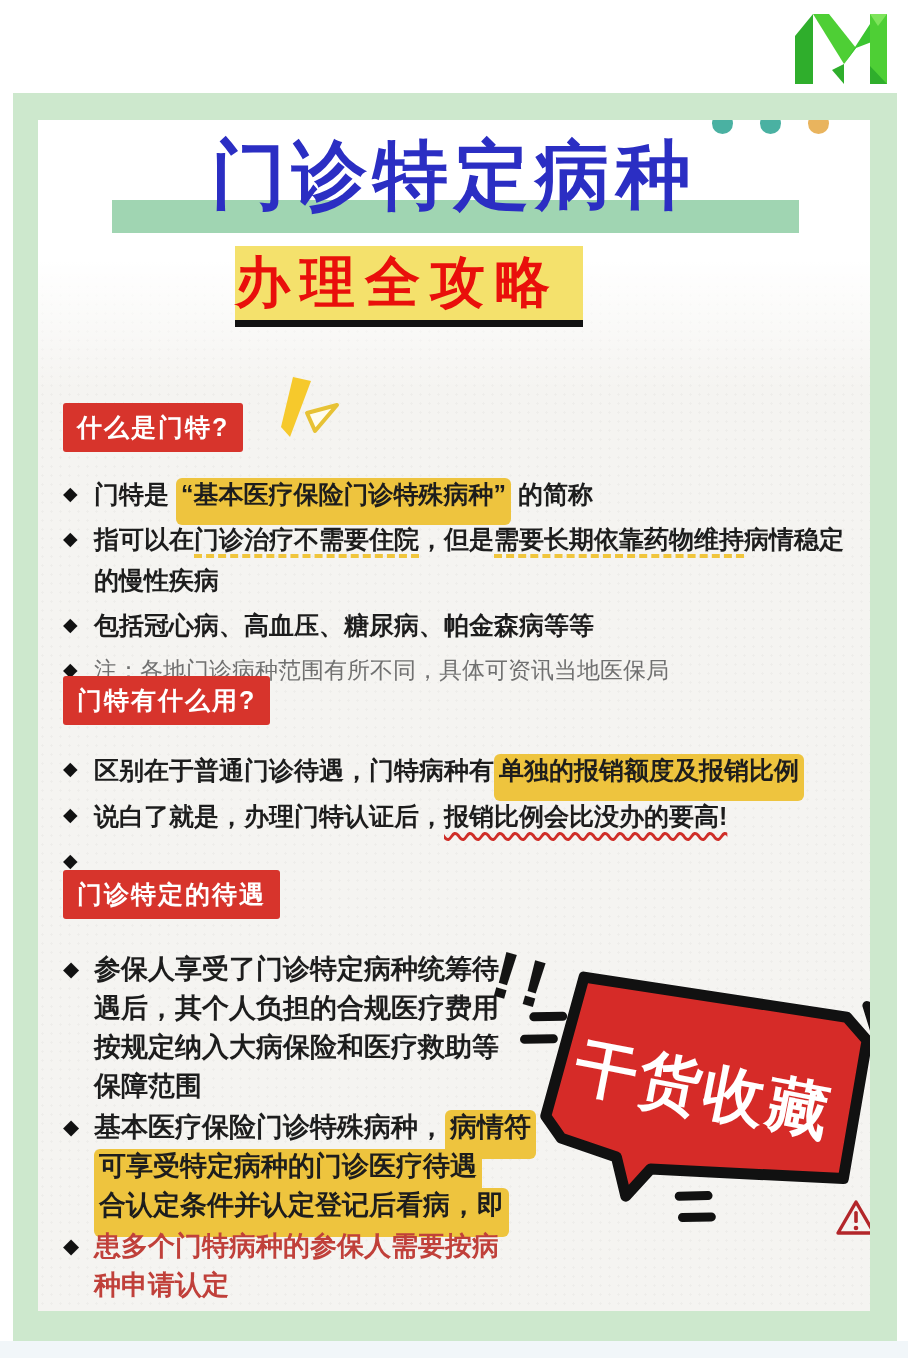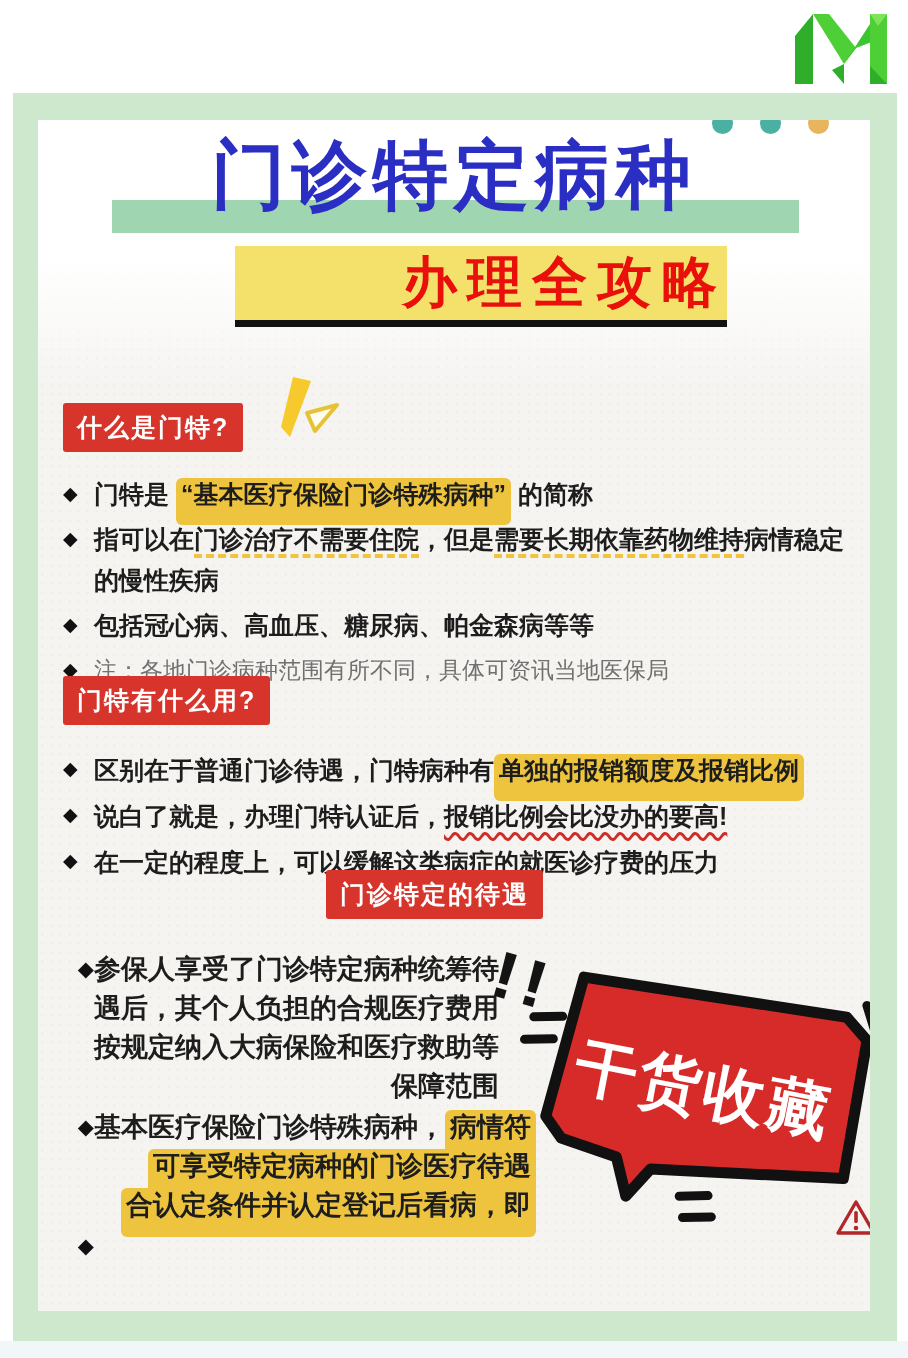--- a/index.html
+++ b/index.html
@@ -26,31 +26,31 @@
   .dots{position:absolute;left:674px;top:-7px;display:flex;}
   .dot{width:21px;height:21px;border-radius:50%;margin-right:27px;}
   .dot.teal{background:var(--dot-teal);}
   .dot.orange{background:var(--dot-orange);}
 
   .mint-bar{position:absolute;left:74px;top:80px;width:687px;height:33px;
             background:var(--mint-bar);}
   .title{position:absolute;left:0;right:0;top:14px;margin:0;text-align:center;
          font-size:75px;line-height:1.1;font-weight:900;color:var(--title-blue);
          letter-spacing:6px;z-index:2;}
-  .subtitle-box{position:absolute;left:197px;top:126px;width:492px;height:74px;
+  .subtitle-box{position:absolute;left:197px;top:126px;width:348px;height:74px;
          background:var(--subtitle-bg);border-bottom:7px solid var(--underline-black);
-         display:flex;align-items:center;justify-content:flex-end;z-index:2;font-family:Liberation Serif, serif;}
+         display:flex;align-items:center;justify-content:flex-start;z-index:2;font-family:Liberation Serif, serif;}
   .subtitle-box span{font-size:55px;font-weight:900;color:var(--subtitle-red);
          letter-spacing:10px;}
 
   
   .sec{position:absolute;left:25px;}
   .sec1{top:283px;width:800px;}
   .sec2{top:556px;width:800px;}
-  .sec3{top:750px;width:480px;text-align:right;}
+  .sec3{top:750px;width:480px;}
   .badge{display:inline-block;background:var(--badge-red);color:var(--badge-text);
          font-size:25px;font-weight:800;letter-spacing:2px;padding:8px 14px;
          border-radius:3px;}
   .deco{position:absolute;left:200px;top:-26px;}
 
   .sec1 .bullets{margin-top:22px;}
   .sec2 .bullets{margin-top:24px;}
   .sec3 .bullets{margin-top:31px;}
   .bullet{display:flex;margin-bottom:4px;}
   .sec3 .bullet{margin-bottom:2px;}
@@ -153,23 +153,20 @@
               </div>
             </div>
             <div class="bullet">
               <span class="diamond">◆</span>
               <div class="bullet-body">
                 <div class="line"><span>说白了就是，办理门特认证后，</span><span class="wavy">报销比例会比没办的要高!</span></div>
               </div>
             </div>
             <div class="bullet">
               <span class="diamond">◆</span>
-              <div class="bullet-body">
-                <div class="line"><span>在一定的程度上，可以缓解这类病症的就医诊疗费的压力</span></div>
-              </div>
             </div>
           </div>
       </section>
 
       <section class="sec sec3">
         <div class="badge">门诊特定的待遇</div>
         <div class="bullets">
             <div class="bullet">
               <span class="diamond">◆</span>
               <div class="bullet-body">
@@ -182,20 +179,24 @@
             <div class="bullet">
               <span class="diamond">◆</span>
               <div class="bullet-body">
                 <div class="line"><span>基本医疗保险门诊特殊病种，</span><span class="hl">病情符</span></div>
                 <div class="line"><span class="hl">可享受特定病种的门诊医疗待遇</span></div>
                 <div class="line"><span class="hl">合认定条件并认定登记后看病，即</span></div>
               </div>
             </div>
             <div class="bullet red">
               <span class="diamond">◆</span>
+              <div class="bullet-body">
+                <div class="line"><span>患多个门特病种的参保人需要按病</span></div>
+                <div class="line"><span>种申请认定</span></div>
+              </div>
             </div>
           </div>
       </section>
 
       <div class="bangbang">!!</div>
 
       <svg class="stamp" viewBox="0 0 400 280">
         <path d="M70 48 L335 28 L360 46 L368 186 L178 220 L160 252 L142 216 L84 210 L64 192 Z" fill="#d62b28" stroke="#111111" stroke-width="11" stroke-linejoin="round"></path>
         <g stroke="#111111" stroke-width="9" stroke-linecap="round">
           <path d="M30 98 L58 91"></path>

